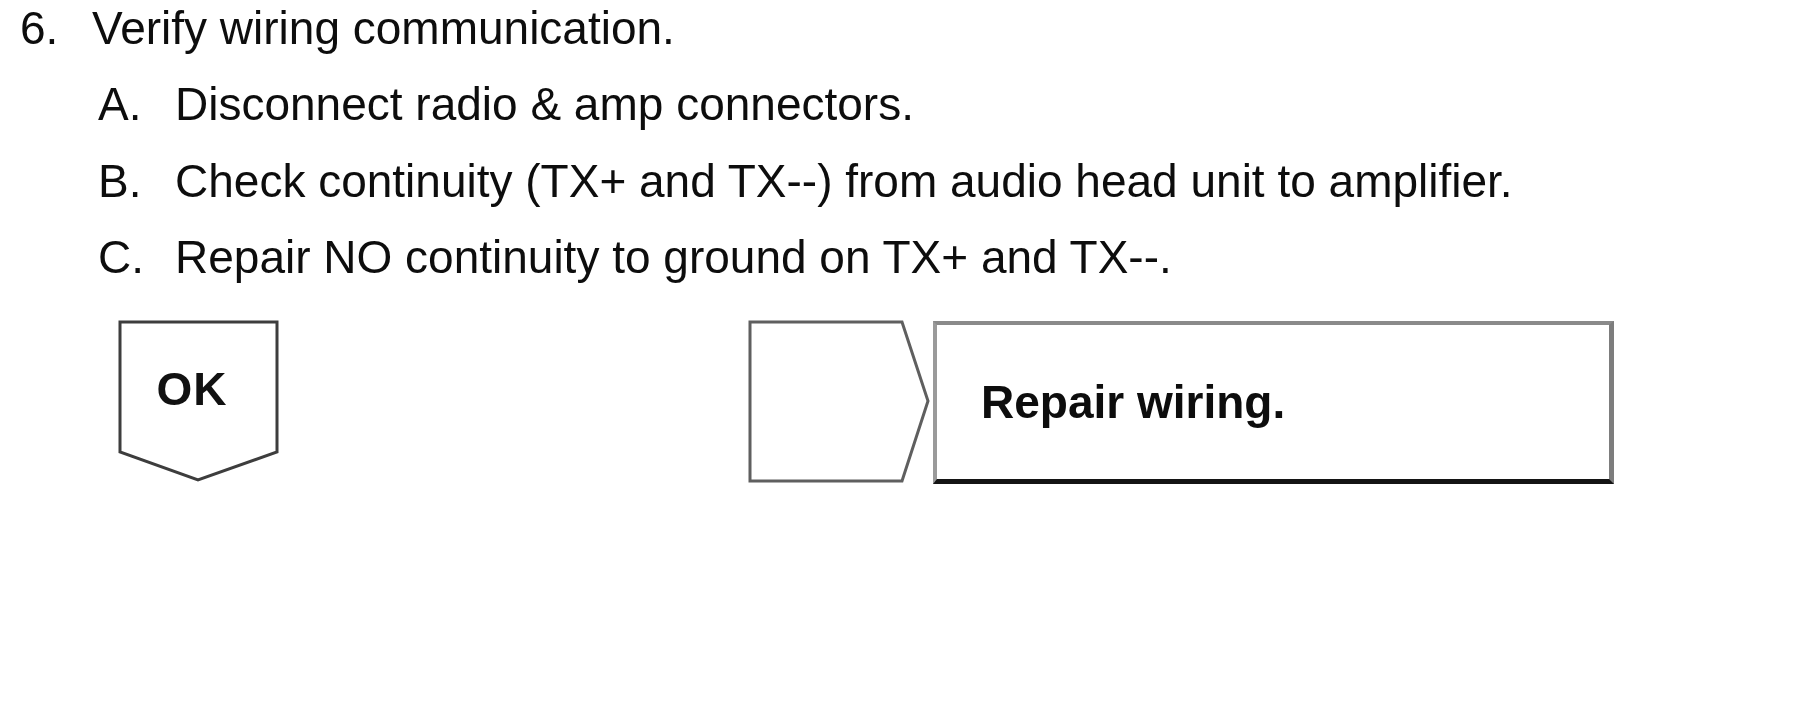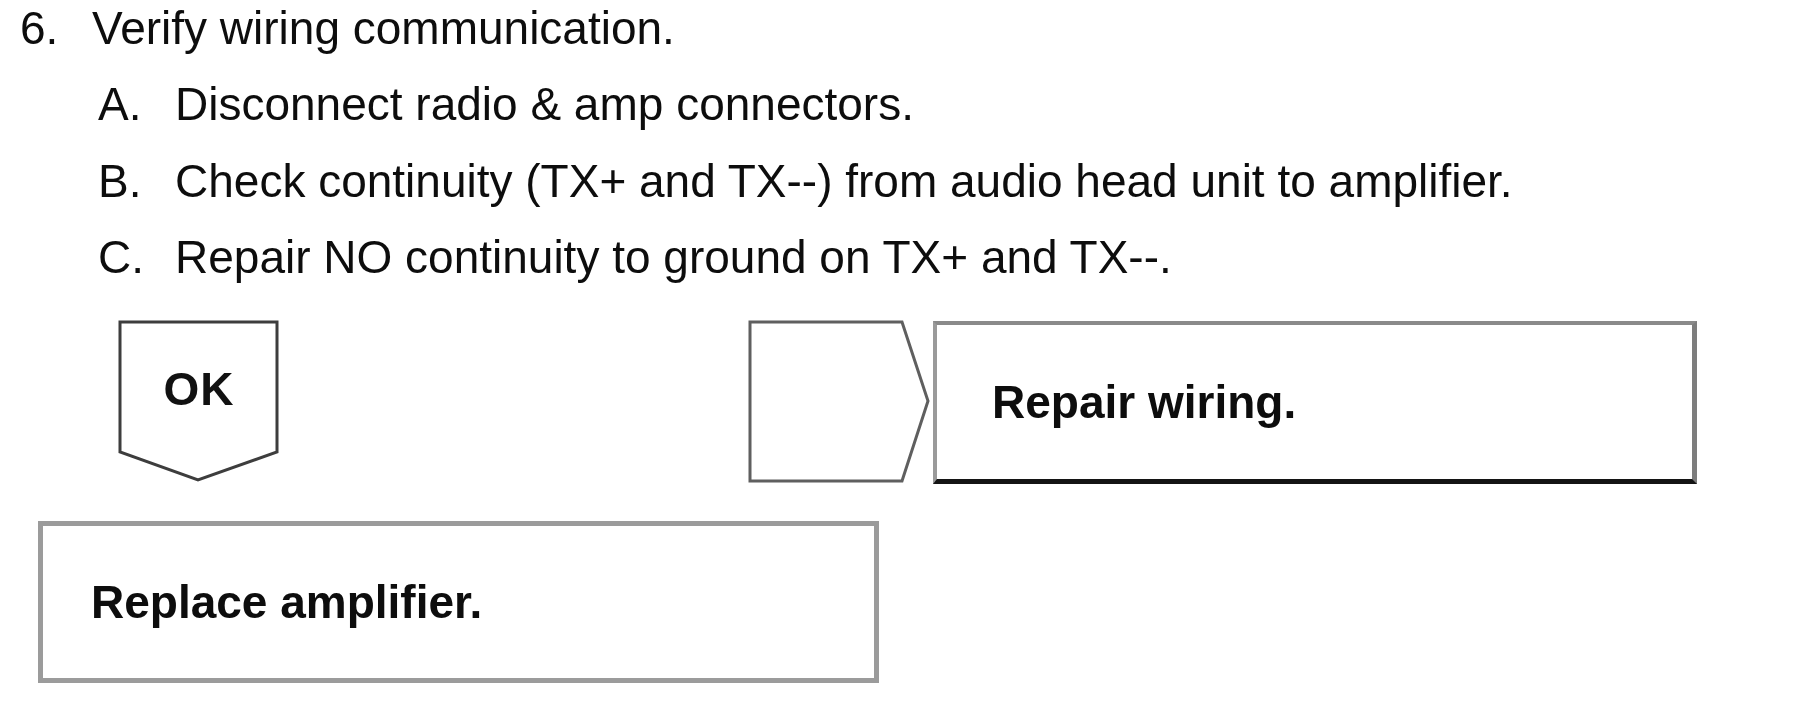--- a/index.html
+++ b/index.html
@@ -34,41 +34,41 @@
     position: absolute;
     display: flex;
     align-items: center;
     justify-content: center;
     font-size: 46px;
     font-weight: bold;
     color: #111111;
     letter-spacing: 1px;
   }
   .ok-svg { left: 118px; top: 320px; }
-  .ok-label { left: 118px; top: 320px; width: 162px; height: 138px; }
+  .ok-label { left: 111px; top: 320px; width: 162px; height: 138px; }
   .ng-svg { left: 748px; top: 320px; }
   .ng-label { left: 748px; top: 320px; width: 158px; height: 164px; }
 
   .action-box {
     position: absolute;
     background: #ffffff;
     display: flex;
     align-items: center;
     font-size: 46px;
     font-weight: bold;
     color: #0d0d0d;
     white-space: nowrap;
   }
   .repair-box {
-    left: 933px; top: 321px; width: 764px; height: 163px;
+    left: 933px; top: 321px; width: 681px; height: 163px;
     border-top: 4px solid #8a8a8a;
     border-left: 4px solid #9a9a9a;
     border-right: 5px solid #7d7d7d;
     border-bottom: 5px solid #141414;
-    padding-left: 55px;
+    padding-left: 44px;
   }
   .replace-box {
     left: 38px; top: 521px; width: 841px; height: 162px;
     border: 5px solid #9b9b9b;
     padding-left: 48px;
   }
 </style>
 </head>
 <body>
 
@@ -100,17 +100,14 @@
   <div class="flow-label ok-label">OK</div>
 
   <svg class="flow-shape ng-svg" width="184" height="164" viewBox="0 0 184 164">
     <polygon points="2,2 154,2 180,81 154,161 2,161" fill="#ffffff" stroke="#5f5f5f" stroke-width="3" stroke-linejoin="miter"></polygon>
   </svg>
 
   <div class="action-box repair-box">
     <span>Repair wiring.</span>
   </div>
 
-  <div class="action-box replace-box">
-    <span>Replace amplifier.</span>
-  </div>
 
 </div>
 
 </body></html>

